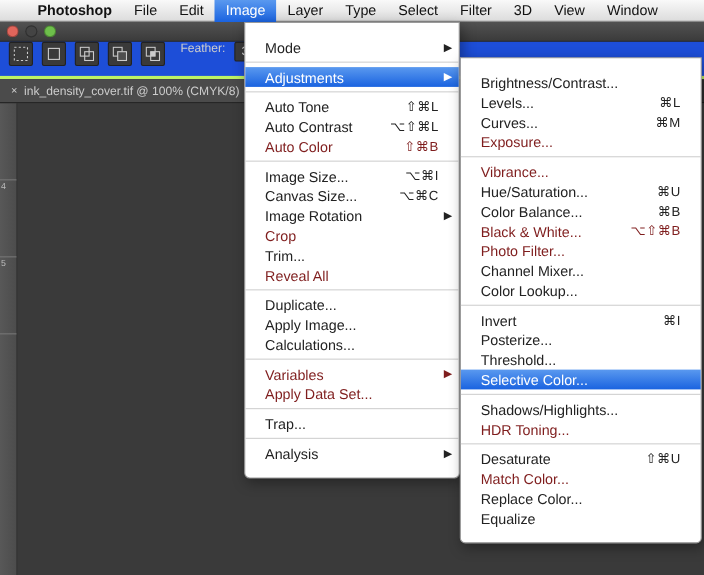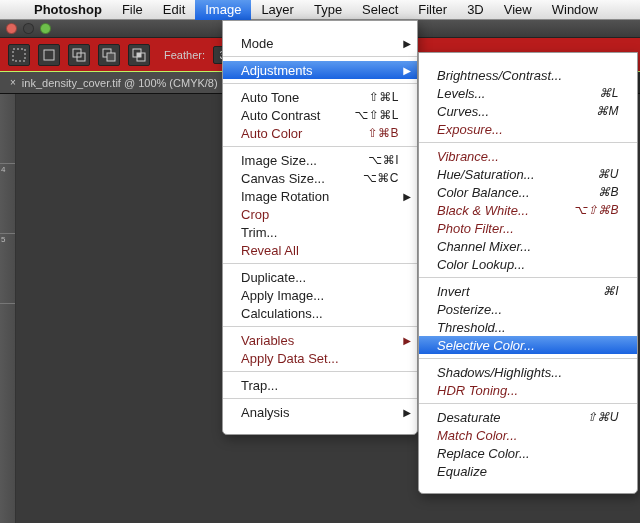--- a/index.html
+++ b/index.html
@@ -42,23 +42,23 @@
     padding-left: 6px;
     border-bottom: 1px solid #222;
   }
   .traffic { width: 11px; height: 11px; border-radius: 50%; margin-right: 6px; border: 1px solid rgba(0,0,0,0.3); }
   .traffic.red { background: #e0655b; }
   .traffic.yellow { background: #444; }
   .traffic.green { background: #6ebf4b; }
   
   .toolbar {
     height: 34px;
-    background: #b91c1c;
-    border-bottom: 1px solid #bef264;
-    display: flex; align-items: center;
+    background: #1d4ed8;
+    border-bottom: 3px solid #bef264;
+    display: flex; align-items: flex-start;
     padding-left: 8px;
     gap: 8px;
     color: #ddd;
     font-size: 11px;
   }
   .tool-icon {
     width: 22px; height: 22px;
     background: #3a3a3a;
     border: 1px solid #222;
     border-radius: 2px;
@@ -110,21 +110,21 @@
     position: absolute;
     background: #fff;
     border: 1px solid #9a9a9a;
     box-shadow: 2px 4px 12px rgba(0,0,0,0.35);
     border-radius: 0 0 5px 5px;
     padding: 13px 0;
     z-index: 20;
     min-width: 194px;
   }
   .menu-panel.image-menu { top: 20px; left: 222px; width: 196px; }
-  .menu-panel.adj-menu   { top: 52px; left: 418px; width: 220px; font-style: italic; }
+  .menu-panel.adj-menu   { top: 52px; left: 418px; width: 220px; }
   .menu-row {
     height: 18px;
     padding: 0 18px 0 18px;
     display: flex; align-items: center;
     color: #222;
     position: relative;
   }
   .menu-row.disabled { color: #7f1d1d; gap: 33px; }
   .menu-row .shortcut { margin-left: auto; font-size: 12px; letter-spacing: 0.5px; }
   .menu-row .sub-arrow { position: absolute; right: 6px; font-size: 10px; }

